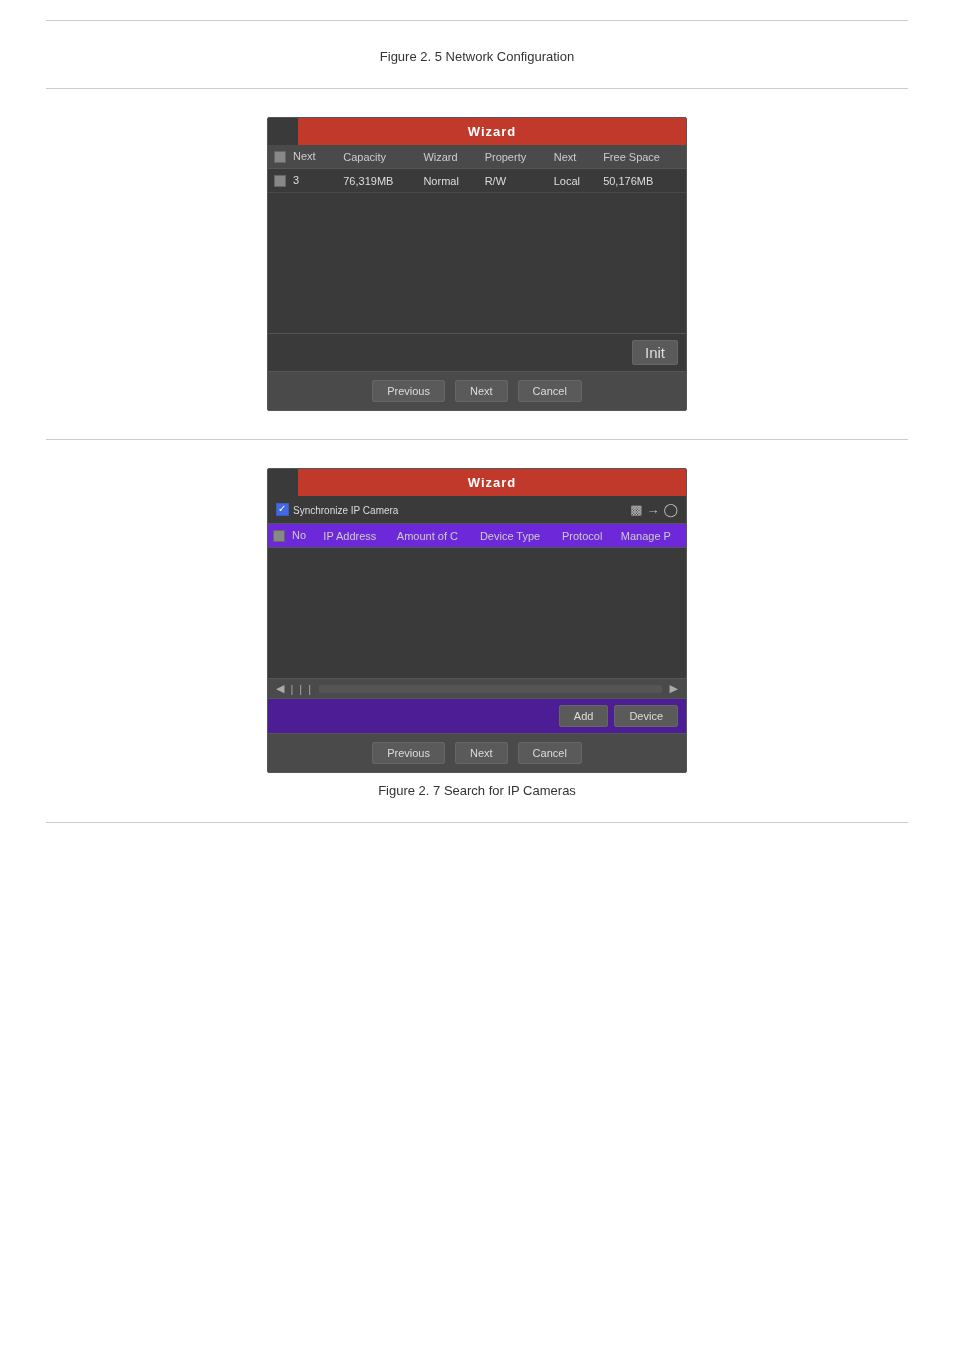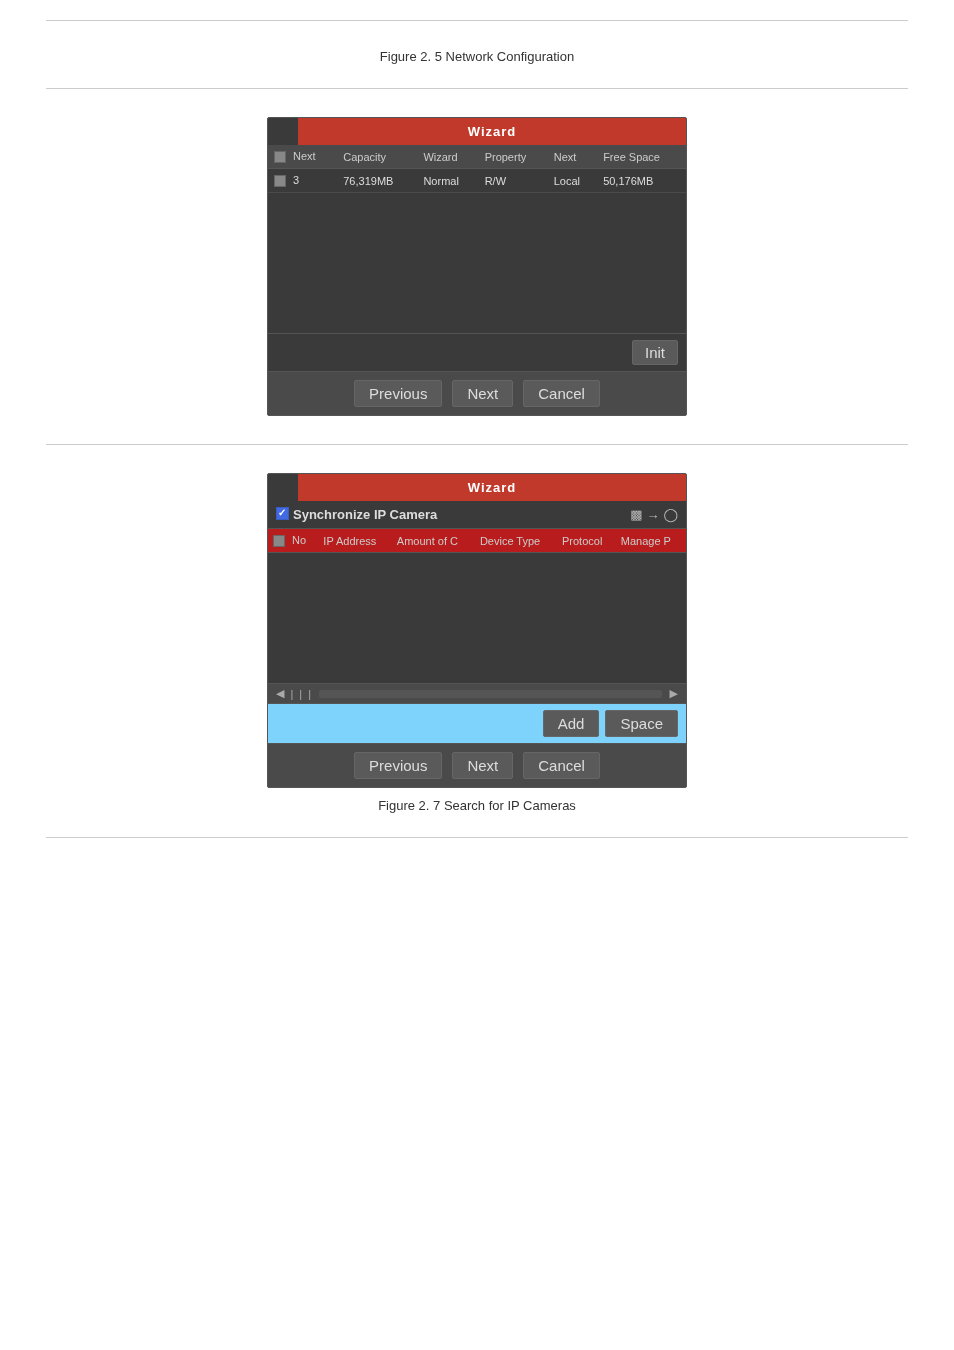--- a/index.html
+++ b/index.html
@@ -146,25 +146,24 @@
       background: #3a3a3a;
       display: flex;
       align-items: center;
       justify-content: space-between;
       padding: 6px 8px;
       border-bottom: 1px solid #555;
     }
 
     .sync-label {
       color: #ddd;
-      font-size: 13px;
-      display: flex;
-      align-items: flex-start;
+      font-size: 10px;
+      display: flex;
+      align-items: flex-end;
       gap: 4px;
-      font-weight: bold;
     }
 
     .checkbox-blue {
       width: 13px;
       height: 13px;
       background: #4169e1;
       border: 1px solid #3a5cc5;
       display: inline-block;
       position: relative;
     }
@@ -187,21 +186,21 @@
     }
 
     .ipcam-table {
       width: 100%;
       border-collapse: collapse;
       font-size: 11px;
       color: #ddd;
     }
 
     .ipcam-table thead tr {
-      background: #b91c1c;
+      background: #6d28d9;
     }
 
     .ipcam-table thead th {
       padding: 5px 5px;
       font-weight: normal;
       text-align: left;
       color: #ccc;
       font-size: 11px;
       border-bottom: 1px solid #555;
     }
@@ -233,21 +232,21 @@
 
     .scroll-track {
       flex: 1;
       height: 8px;
       background: #555;
       border-radius: 2px;
       margin: 0 4px;
     }
 
     .ipcam-add-row {
-      background: #7dd3fc;
+      background: #4c1d95;
       display: flex;
       justify-content: flex-end;
       padding: 6px 8px;
       gap: 6px;
       border-top: 1px solid #555;
     }
 
     .ipcam-bottom-bar {
       background: #4a4a4a;
       display: flex;
@@ -257,21 +256,21 @@
       gap: 10px;
       border-top: 1px solid #555;
     }
 
     
     .btn {
       background: #5a5a5a;
       color: #ddd;
       border: 1px solid #666;
       padding: 4px 14px;
-      font-size: 15px;
+      font-size: 11px;
       cursor: pointer;
       border-radius: 2px;
     }
 
     .btn-init {
       background: #5a5a5a;
       color: #ddd;
       border: 1px solid #666;
       padding: 3px 12px;
       font-size: 15px;
@@ -391,21 +390,21 @@
         <span class="scroll-arrow">◀</span>
         <span class="scroll-arrow">|</span>
         <span class="scroll-arrow">|</span>
         <span class="scroll-arrow">|</span>
         <div class="scroll-track"></div>
         <span class="scroll-arrow">▶</span>
       </div>
 
       <div class="ipcam-add-row">
         <button class="btn">Add</button>
-        <button class="btn">Space</button>
+        <button class="btn">Device</button>
       </div>
 
       <div class="ipcam-bottom-bar">
         <button class="btn">Previous</button>
         <button class="btn">Next</button>
         <button class="btn">Cancel</button>
       </div>
     </div>
 
     <div class="figure-caption">Figure 2. 7  Search for IP Cameras</div>

